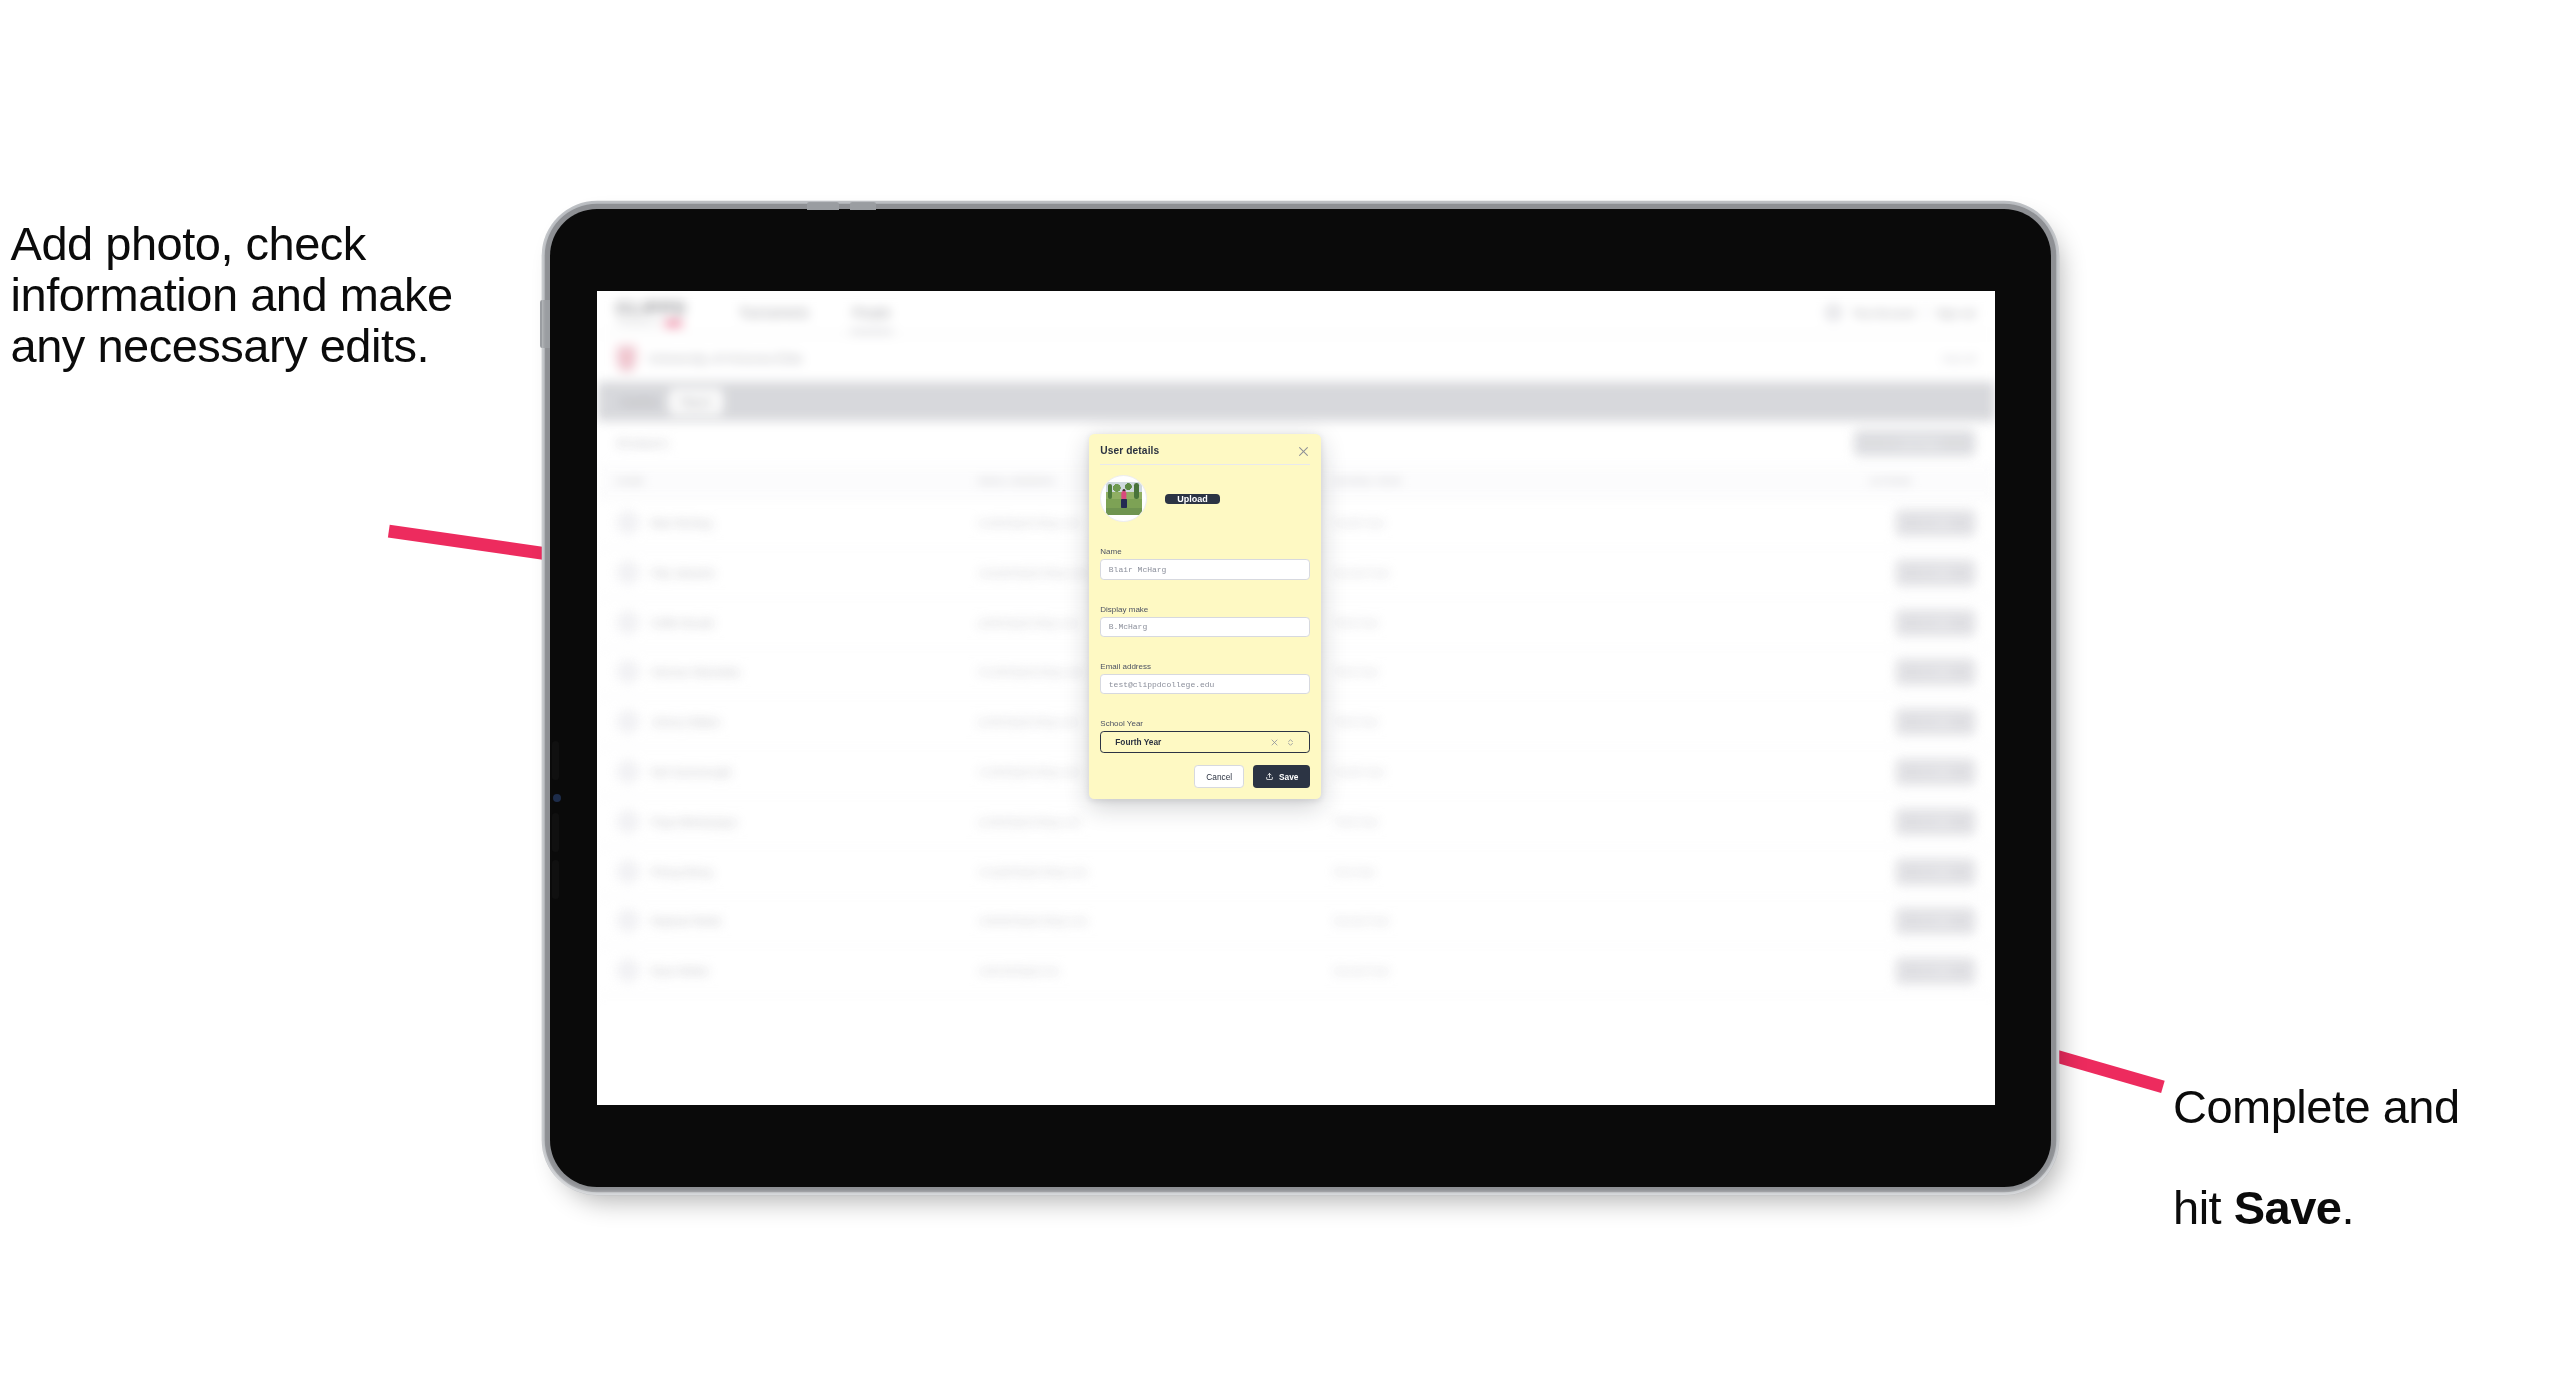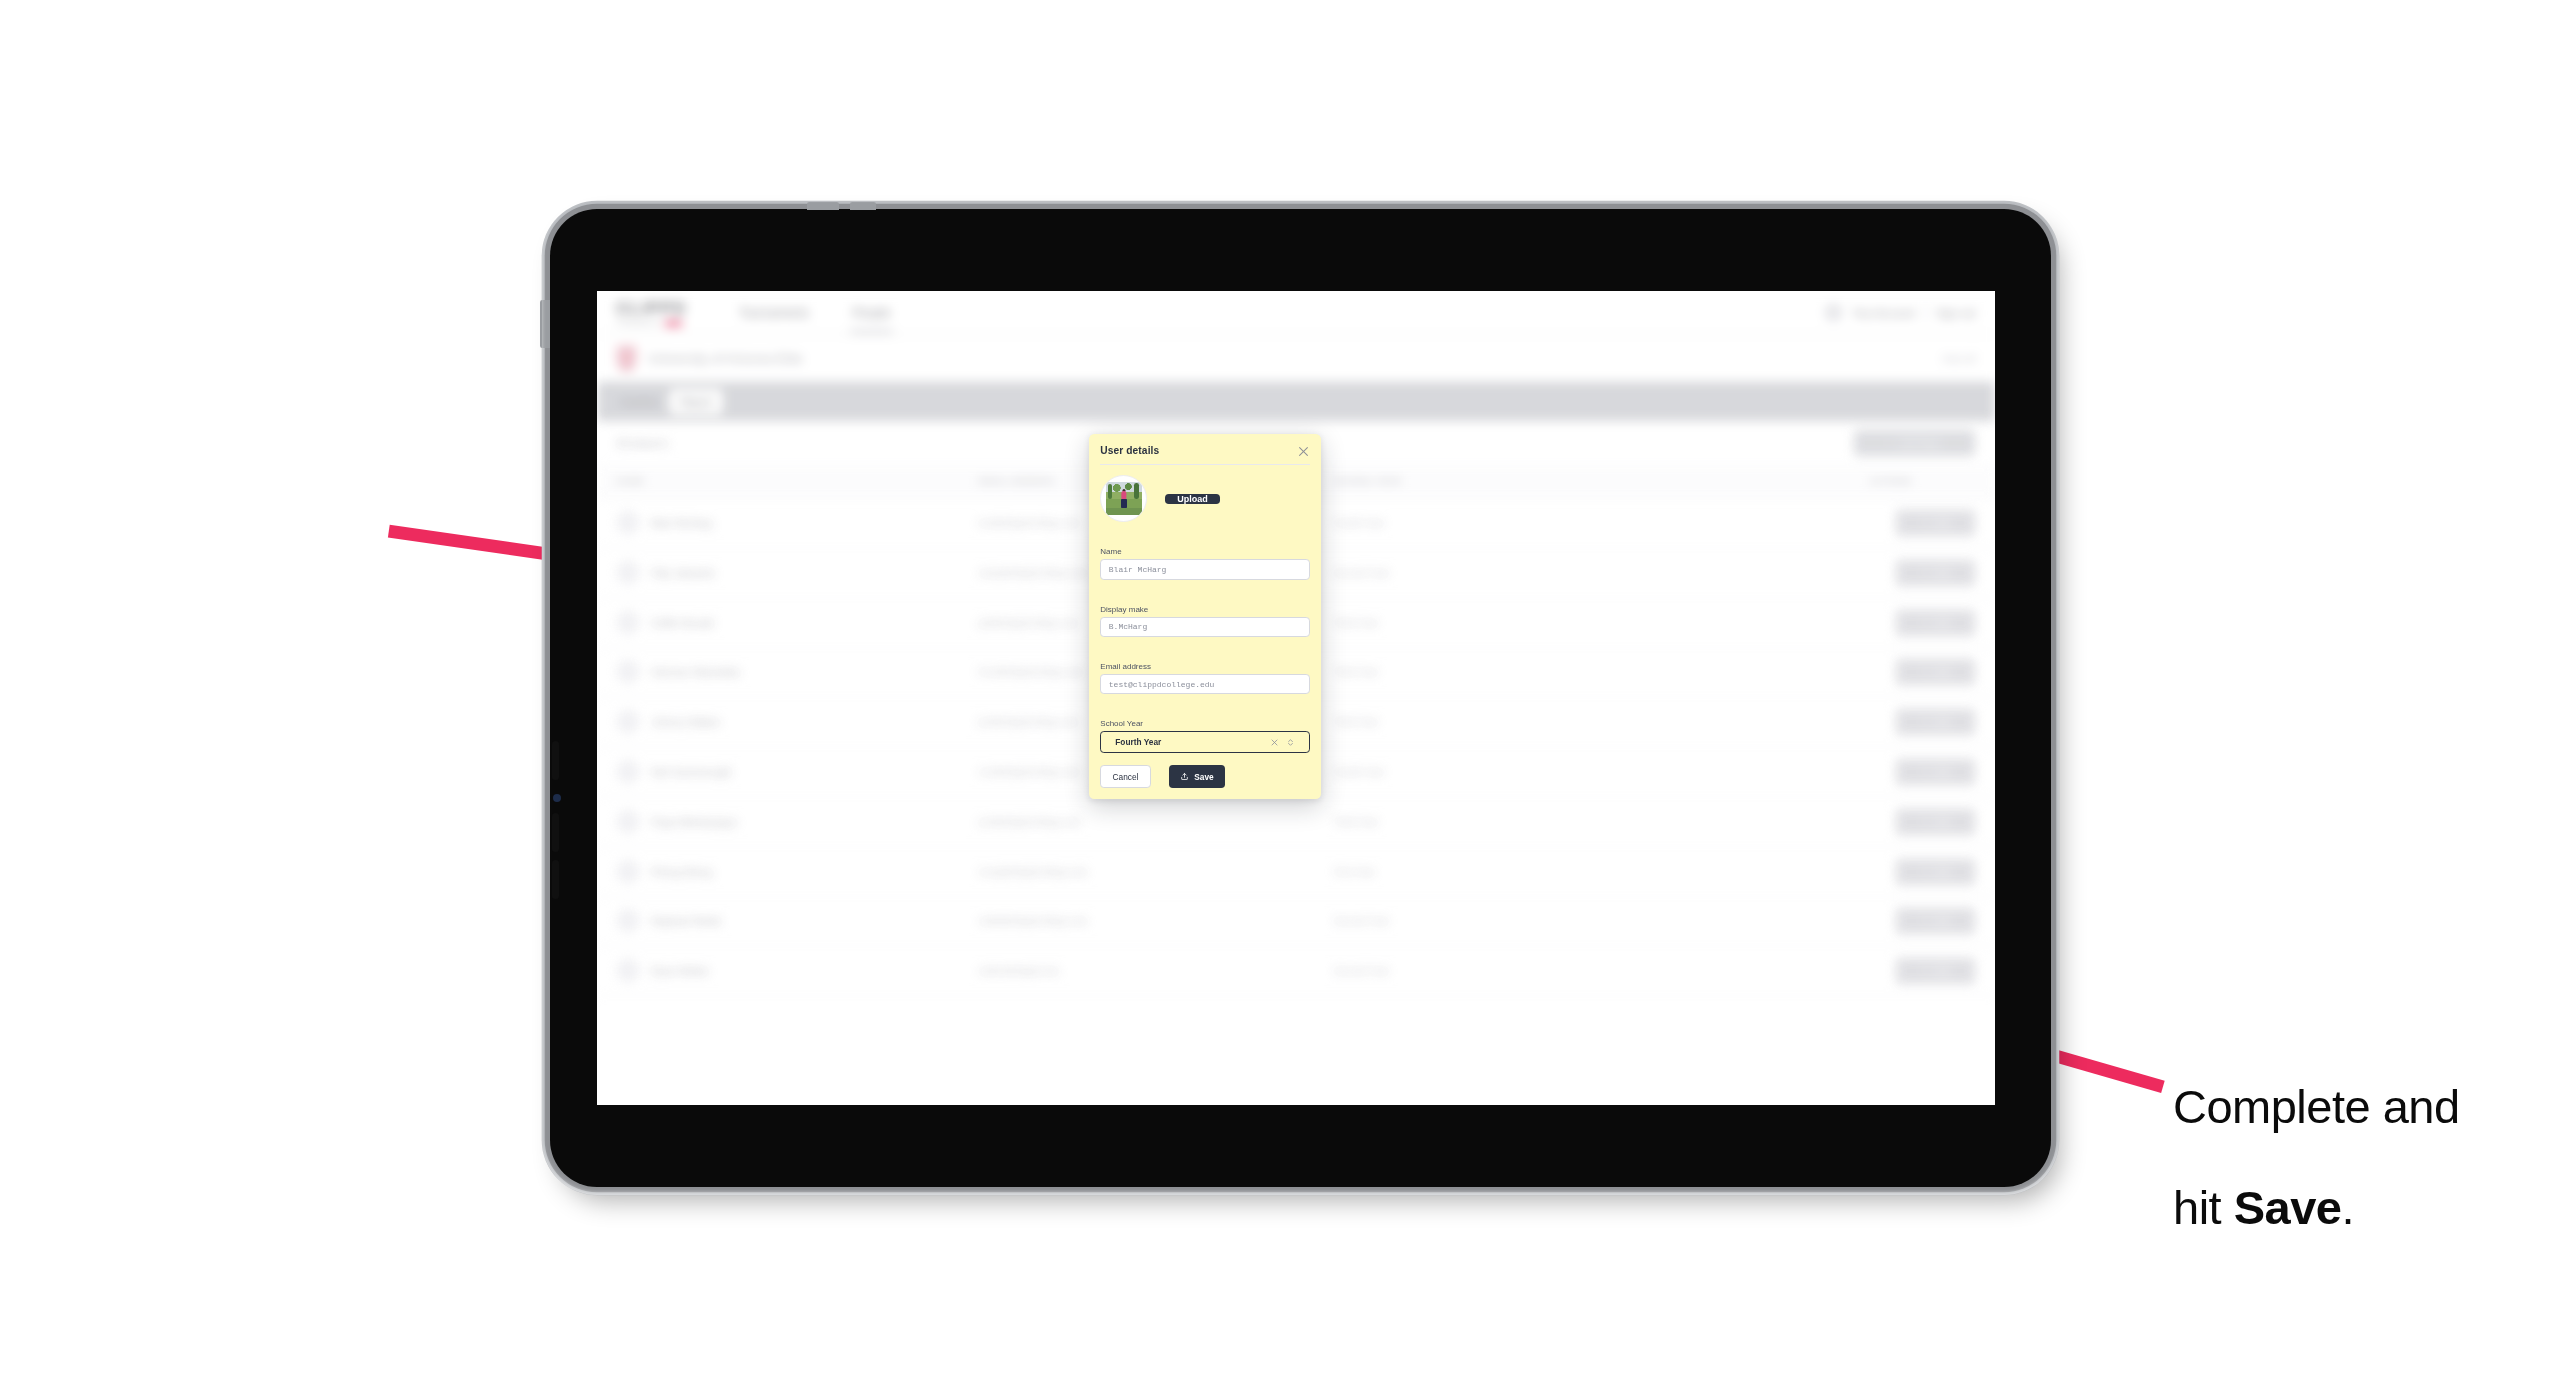--- a/index.html
+++ b/index.html
@@ -244,40 +244,41 @@
     width:100%; height:22px; border:0.8px solid #2c3444; border-radius:3.8px;
     display:flex; align-items:center; padding:0 14px;
     font-size:8.3px; color:#2b3241; font-weight:600; cursor:pointer;
   }
   .select-ctrls {
     margin-left:auto; display:flex; align-items:center; gap:6.8px; color:#8b8f9b;
   }
   .sel-x, .sel-chev { width:9px; height:9px; }
 
   .modal-actions {
-    display:flex; gap:18px; margin-top:12px;
+    display:flex; justify-content:flex-end; gap:9px; margin-top:12px;
   }
   .btn-cancel {
     background:#fff; color:#2b3241; border:0.8px solid #d7d9df;
     border-radius:3.8px; padding:5.3px 11.3px; font-size:8.3px; cursor:pointer;
     font-family:"Liberation Sans", sans-serif;
   }
   .btn-save {
     background:#2c3444; color:#fff; border:none; border-radius:3.8px;
     padding:5.3px 11.3px; font-size:8.3px; font-weight:600; cursor:pointer;
     display:flex; align-items:center; gap:5.3px;
     font-family:"Liberation Sans", sans-serif;
   }
   .save-ico { width:9px; height:9px; }
 </style>
 </head>
 <body>
 
 <div id="stage">
 
+  <div id="caption-left" class="caption">Add photo, check information and make any necessary edits.</div>
 
   <div id="caption-right" class="caption">
     <span>Complete and</span><br>
     <span>hit </span><b>Save</b><span>.</span>
   </div>
 
   <svg class="arrow-svg" style="left:377px; top:513px;" width="710" height="143" viewBox="0 0 940 190">
     <line x1="14" y1="24" x2="790" y2="136" stroke="#ED2B5E" stroke-width="17" stroke-linecap="butt"></line>
     <polygon points="930,150 786,96 800,164" fill="#ED2B5E"></polygon>
   </svg>

